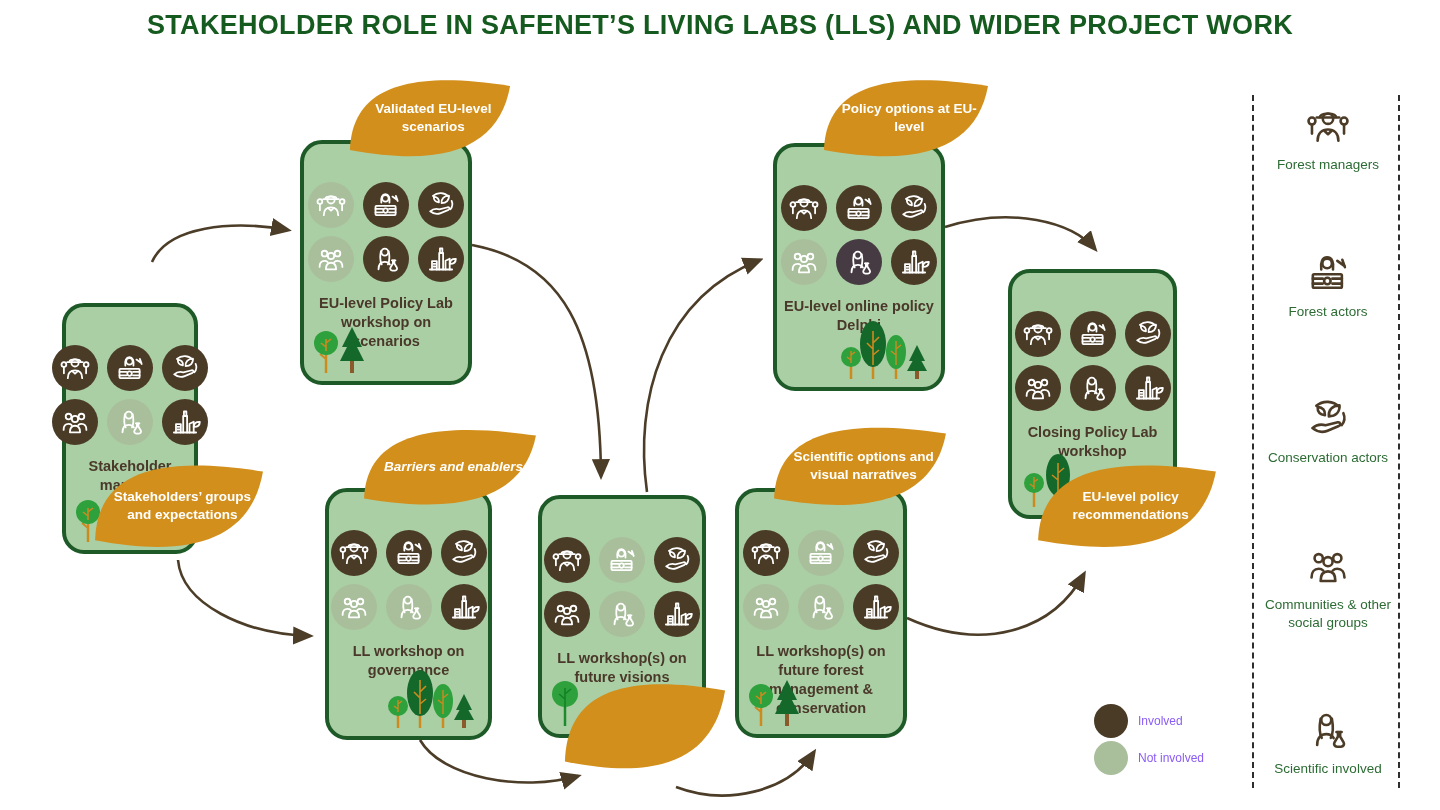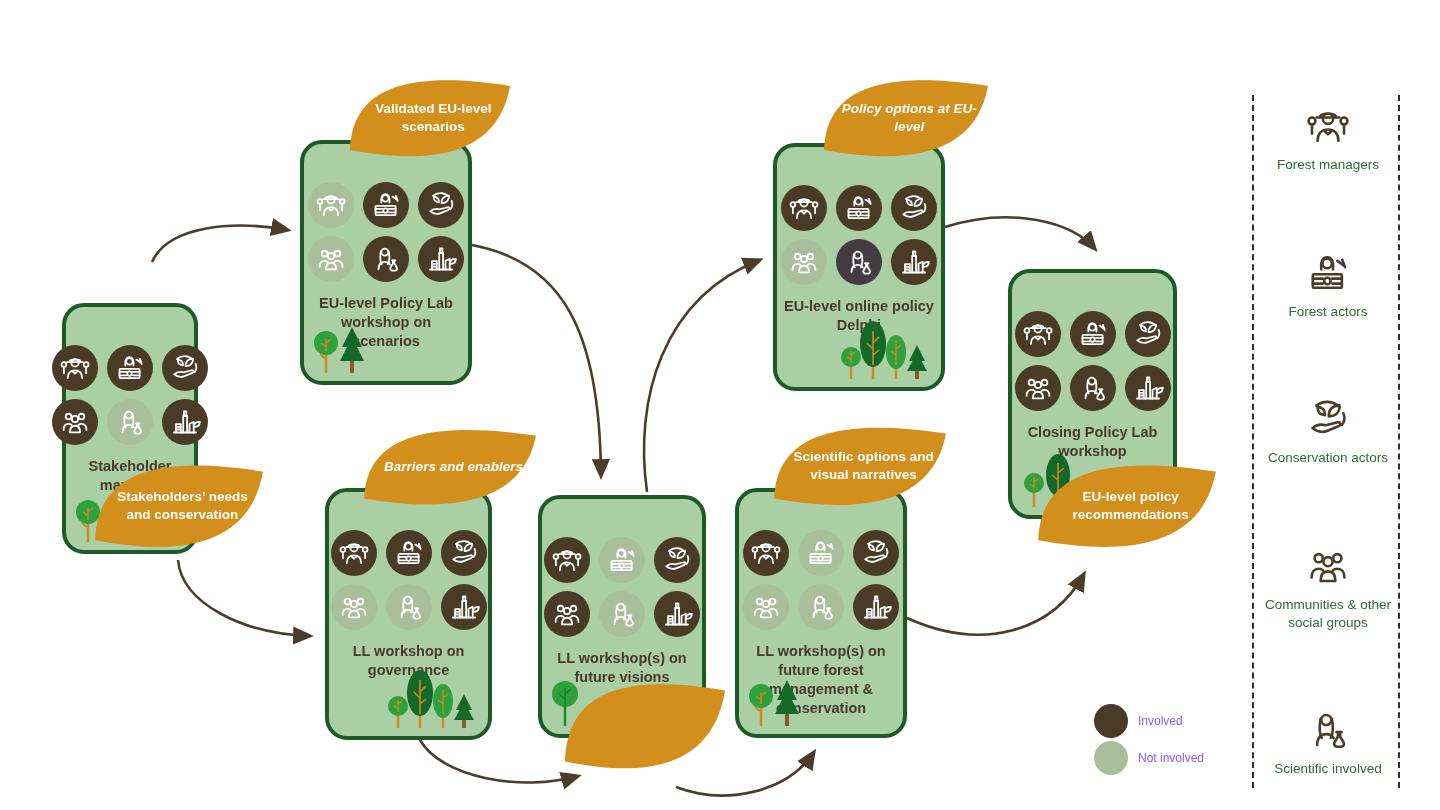--- a/index.html
+++ b/index.html
@@ -28,20 +28,21 @@
   .side-label{margin-top:4px;text-align:center;font-size:13.5px;color:#2c6b33;line-height:1.3;max-width:140px;}
   #involve-legend{position:absolute;left:1094px;top:704px;z-index:2;}
   .legend-row{display:flex;align-items:center;margin-bottom:3px;}
   .legend-dot{width:34px;height:34px;border-radius:50%;margin-right:10px;flex:0 0 auto;}
   .legend-label{font-size:12px;color:#8b5cf6;}
 </style>
 </head>
 <body>
 
 <div class="stage">
+  <h1 class="title">STAKEHOLDER ROLE IN SAFENET’S LIVING LABS (LLS) AND WIDER PROJECT WORK</h1>
   <svg id="arrows" viewBox="0 0 1440 810">
       <defs>
         <marker id="ah" markerWidth="9" markerHeight="8" refX="6.5" refY="3.5" orient="auto">
           <path d="M0,0 L8,3.5 L0,7 Z" fill="#4c3d28"></path>
         </marker>
       </defs>
       <path d="M152,262 C168,226 232,220 288,230" fill="none" stroke="#4c3d28" stroke-width="2.6" marker-end="url(#ah)"></path>
       <path d="M178,560 C182,604 244,634 310,636" fill="none" stroke="#4c3d28" stroke-width="2.6" marker-end="url(#ah)"></path>
       <path d="M472,245 C562,262 600,330 601,476" fill="none" stroke="#4c3d28" stroke-width="2.6" marker-end="url(#ah)"></path>
       <path d="M647,492 C634,400 662,298 760,260" fill="none" stroke="#4c3d28" stroke-width="2.6" marker-end="url(#ah)"></path>
@@ -587,21 +588,21 @@
             <ellipse cx="38" cy="28" rx="12" ry="21" fill="#14682a"></ellipse>
             <path d="M38 16v30M38 26l6-5M38 33l-6-5" stroke="#cd8a1f" stroke-width="1.6"></path>
           </svg></div>
       </div>
     </div>
   <div id="leaves">
       <div class="leaf" style="left: 93px; top: 448px; width: 172px; height: 118px;">
         <svg class="leaf-bg" viewBox="0 0 170 110" preserveAspectRatio="none">
           <path d="M2,86 C4,30 50,4 168,22 C158,76 112,106 2,86 Z" fill="#d28f1b"></path>
         </svg>
-        <div class="leaf-text">Stakeholders’ needs and conservation</div>
+        <div class="leaf-text">Stakeholders’ groups and expectations</div>
       </div>
       <div class="leaf" style="left: 348px; top: 64px; width: 164px; height: 110px;">
         <svg class="leaf-bg" viewBox="0 0 170 110" preserveAspectRatio="none">
           <path d="M2,86 C4,30 50,4 168,22 C158,76 112,106 2,86 Z" fill="#d28f1b"></path>
         </svg>
         <div class="leaf-text">Validated EU-level scenarios</div>
       </div>
       <div class="leaf" style="left: 362px; top: 414px; width: 176px; height: 108px; font-style: italic;">
         <svg class="leaf-bg" viewBox="0 0 170 110" preserveAspectRatio="none">
           <path d="M2,86 C4,30 50,4 168,22 C158,76 112,106 2,86 Z" fill="#d28f1b"></path>
@@ -612,21 +613,21 @@
         <svg class="leaf-bg" viewBox="0 0 170 110" preserveAspectRatio="none">
           <path d="M2,86 C4,30 50,4 168,22 C158,76 112,106 2,86 Z" fill="#d28f1b"></path>
         </svg>
       </div>
       <div class="leaf" style="left: 772px; top: 411px; width: 176px; height: 112px;">
         <svg class="leaf-bg" viewBox="0 0 170 110" preserveAspectRatio="none">
           <path d="M2,86 C4,30 50,4 168,22 C158,76 112,106 2,86 Z" fill="#d28f1b"></path>
         </svg>
         <div class="leaf-text">Scientific options and visual narratives</div>
       </div>
-      <div class="leaf" style="left: 822px; top: 64px; width: 168px; height: 110px; font-style: italic;">
+      <div class="leaf" style="left: 822px; top: 64px; width: 168px; height: 110px;">
         <svg class="leaf-bg" viewBox="0 0 170 110" preserveAspectRatio="none">
           <path d="M2,86 C4,30 50,4 168,22 C158,76 112,106 2,86 Z" fill="#d28f1b"></path>
         </svg>
         <div class="leaf-text">Policy options at EU-level</div>
       </div>
       <div class="leaf" style="left: 1036px; top: 448px; width: 182px; height: 118px;">
         <svg class="leaf-bg" viewBox="0 0 170 110" preserveAspectRatio="none">
           <path d="M2,86 C4,30 50,4 168,22 C158,76 112,106 2,86 Z" fill="#d28f1b"></path>
         </svg>
         <div class="leaf-text">EU-level policy recommendations</div>

